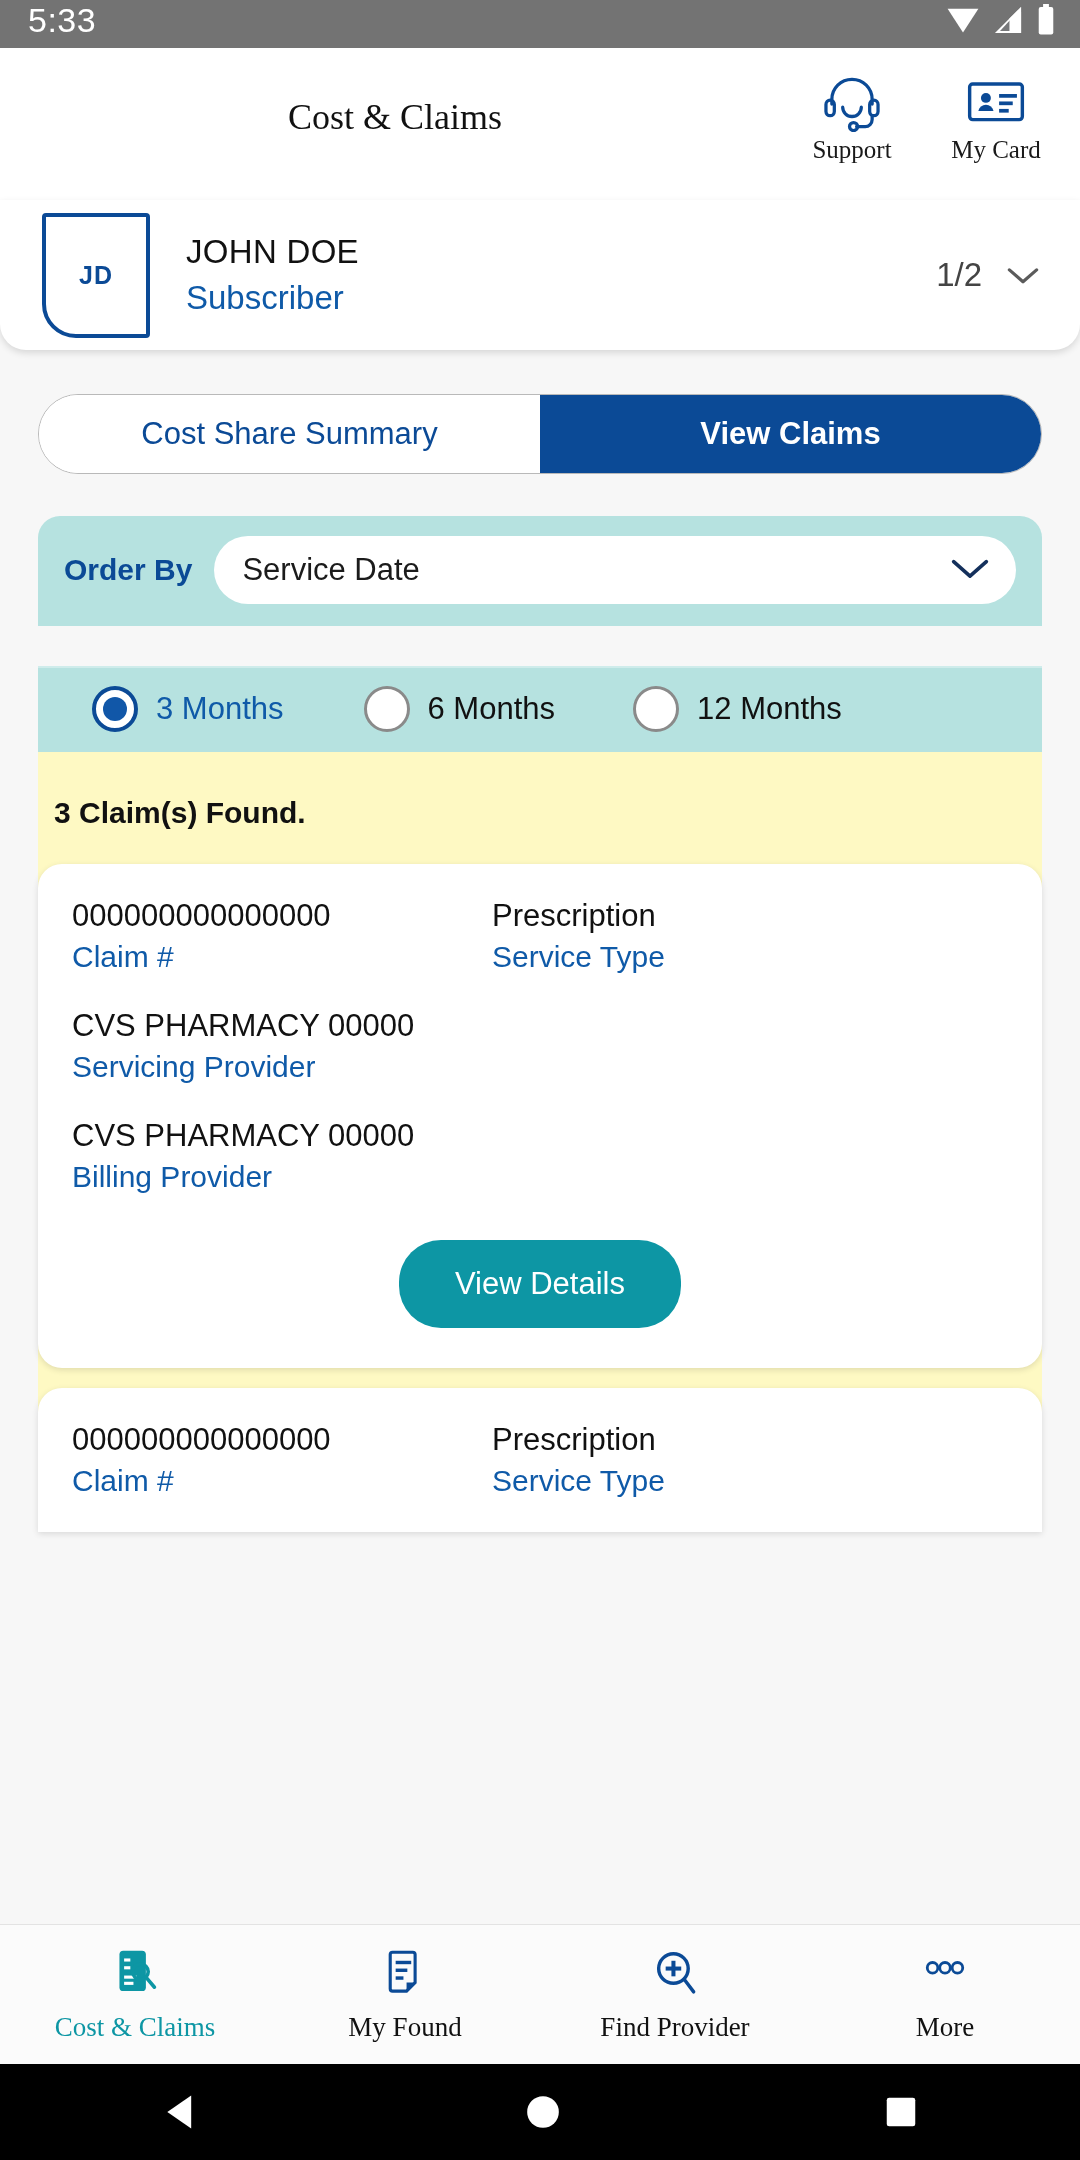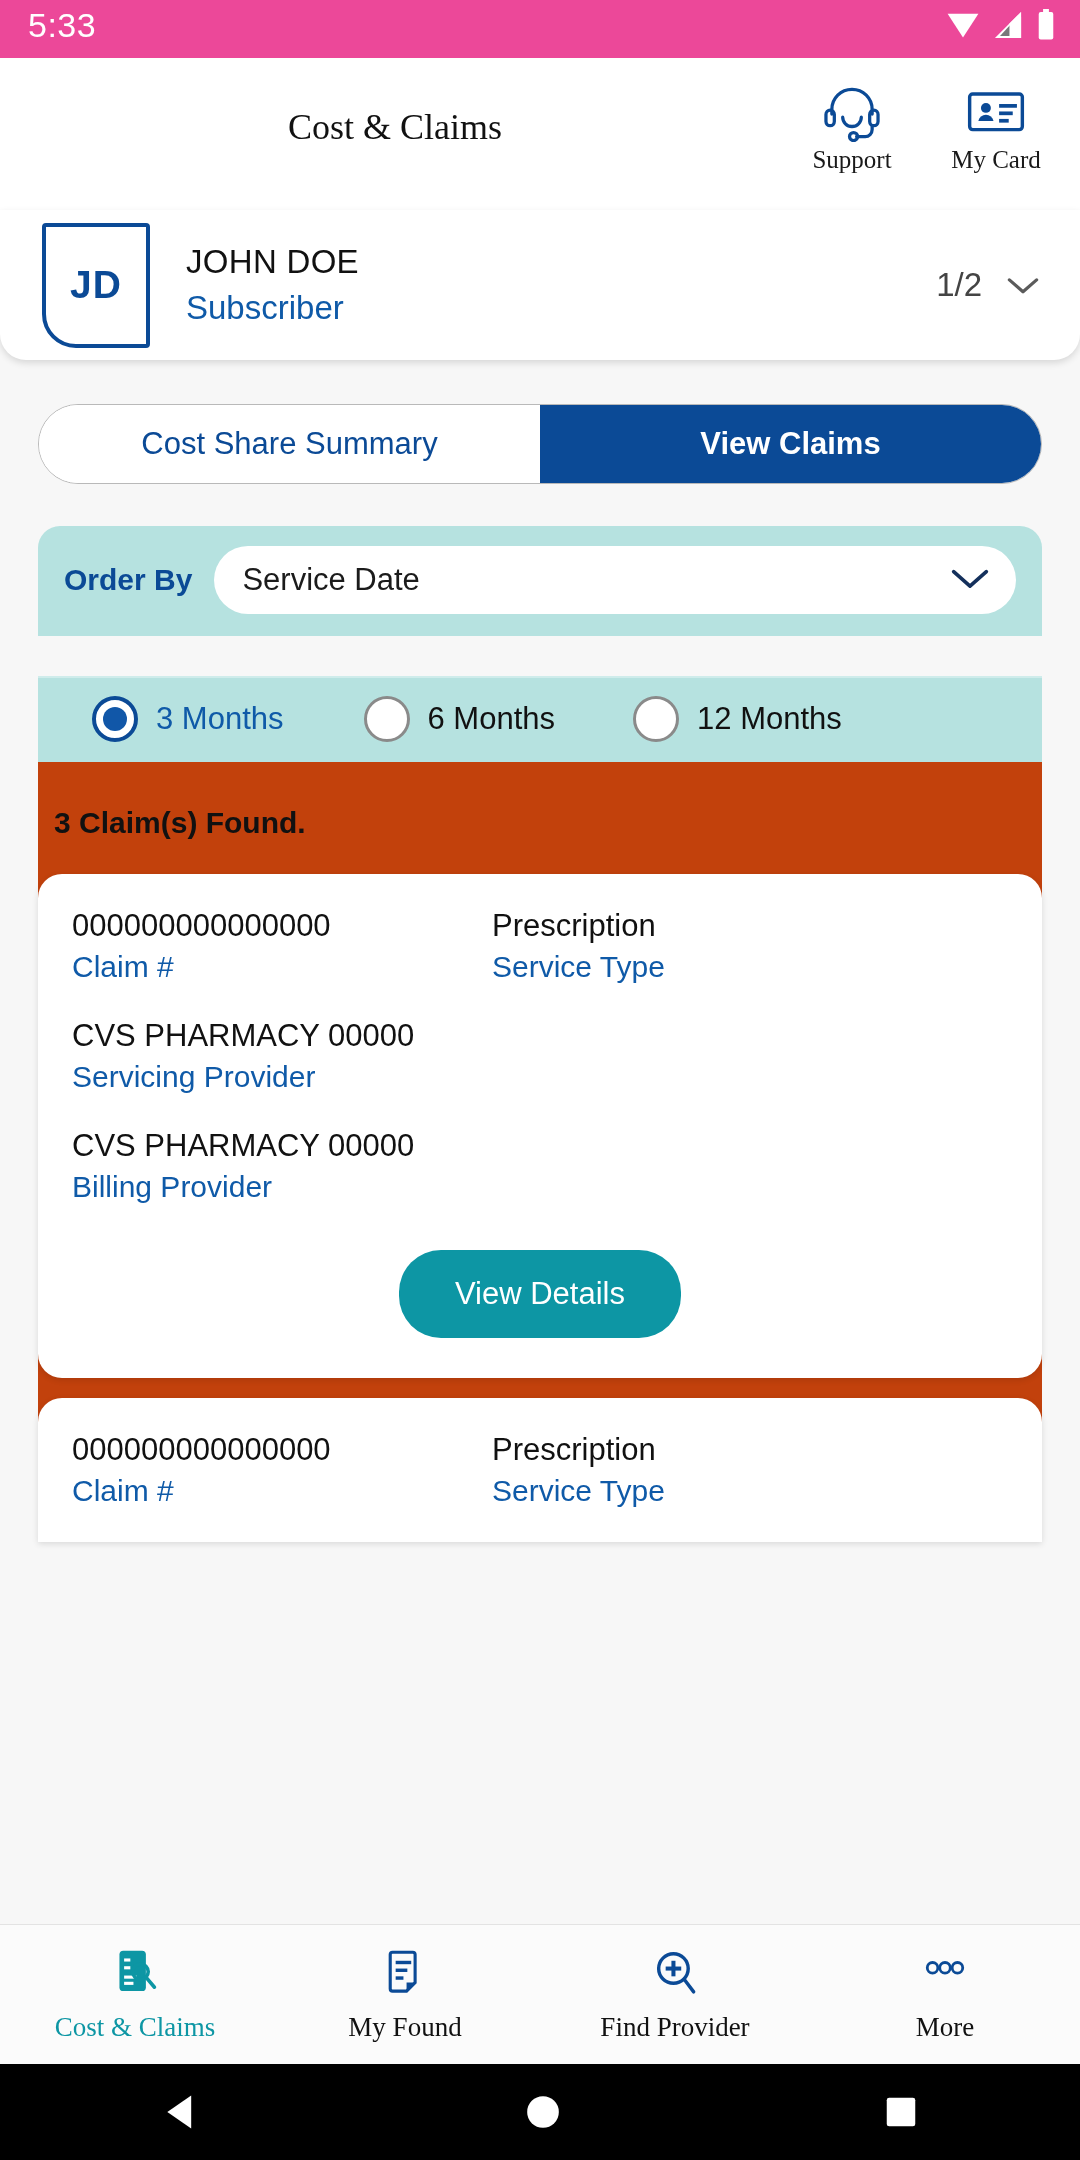--- a/index.html
+++ b/index.html
@@ -6,21 +6,21 @@
   html, body {
     width:1080px; height:2160px;
     font-family:"Liberation Sans", sans-serif;
     background:#ffffff;
     overflow:hidden;
   }
   .phone { position:relative; width:1080px; height:2160px; background:#f7f7f7; }
 
   
   .statusbar {
-    height:58px; background:#ec4899; color:#fff;
+    height:48px; background:#737373; color:#fff;
     display:flex; align-items:center; justify-content:space-between;
     padding:0 24px 8px 28px;
   }
   .statusbar .clock { font-size:34px; letter-spacing:.5px; }
   .status-icons { display:flex; align-items:center; gap:12px; }
 
   
   .appheader {
     background:#fff; height:152px; position:relative;
     display:flex; align-items:flex-start;
@@ -42,21 +42,21 @@
   .member-card {
     background:#fff; margin:0; border-radius:0 0 26px 26px;
     box-shadow:0 3px 7px rgba(0,0,0,.13);
     height:150px; display:flex; align-items:center; padding:0 40px 0 42px;
     position:relative;
   }
   .avatar {
     width:108px; height:125px; border:4px solid #0b4a96;
     border-radius:4px 4px 4px 34px;
     display:flex; align-items:center; justify-content:center;
-    font-size:39px; font-weight:bold; color:#0b4a96; letter-spacing:1px;
+    font-size:25px; font-weight:bold; color:#0b4a96; letter-spacing:1px;
     flex:0 0 auto;
   }
   .member-names { margin-left:36px; display:flex; flex-direction:column; gap:8px; }
   .member-names .nm { font-size:33px; color:#111; letter-spacing:.3px; }
   .member-names .role { font-size:33px; color:#0f5aa8; }
   .pager { margin-left:auto; display:flex; align-items:center; gap:24px; color:#555; }
   .pager .cnt { font-size:33px; color:#444; }
 
   
   .tabs-wrap { padding:44px 38px 0 38px; }
@@ -93,21 +93,21 @@
     width:46px; height:46px; border-radius:50%;
     background:#fff; border:3px solid #8a8a8a;
     display:flex; align-items:center; justify-content:center;
   }
   .radio.sel { border:4px solid #0b4a96; }
   .radio.sel::after { content:""; width:24px; height:24px; border-radius:50%; background:#1157a8; }
   .radio-lbl { font-size:31px; color:#111; }
   .radio-lbl.sel { color:#0f5aa8; }
 
   
-  .results { margin:0 38px; background:#c2410c; }
+  .results { margin:0 38px; background:#fef9c3; }
   .found { font-size:30px; font-weight:bold; color:#111; padding:44px 16px 34px 16px; }
 
   .claim-card {
     background:#fff; border-radius:24px; box-shadow:0 2px 6px rgba(0,0,0,.12);
     padding:34px 34px 0 34px; margin-bottom:20px; position:relative;
   }
   .claim-row { display:flex; padding-bottom:34px; }
   .fld { display:flex; flex-direction:column; gap:6px; }
   .fld .val { font-size:31px; color:#111; }
   .fld .lbl { font-size:30px; color:#0f5aa8; }

